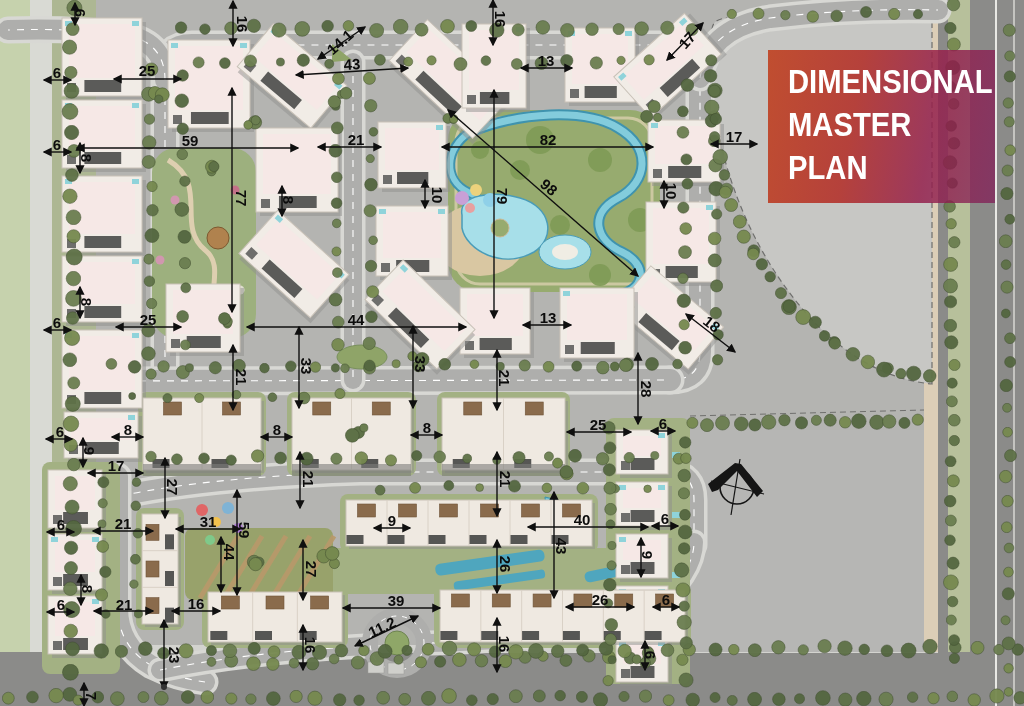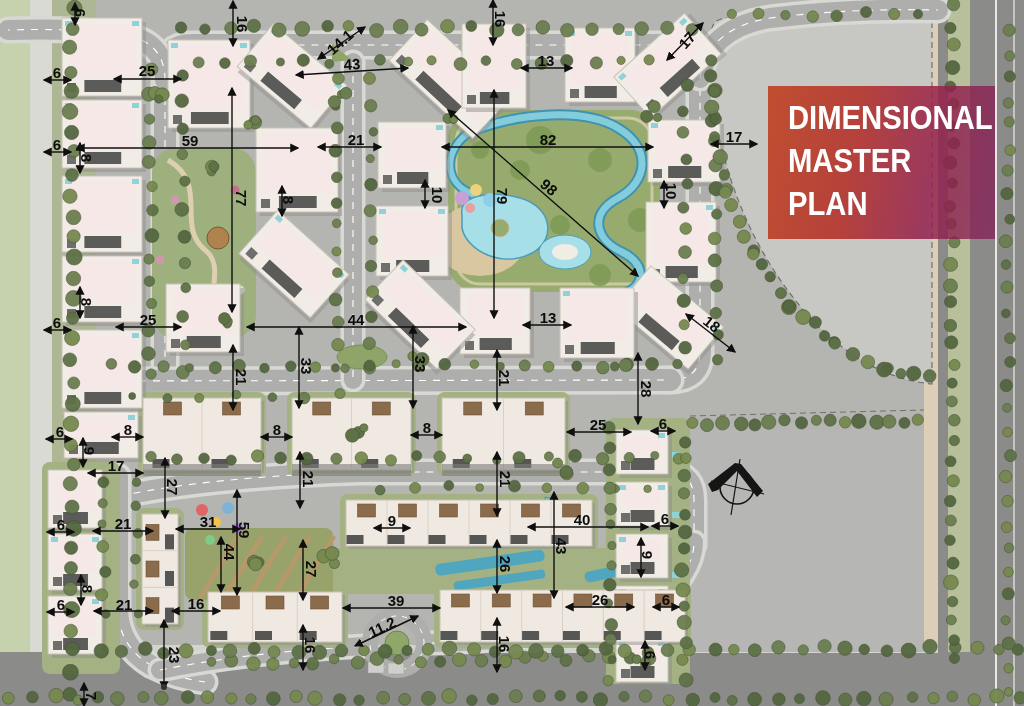--- a/index.html
+++ b/index.html
@@ -2,21 +2,21 @@
 <html><head>
 <meta charset="utf-8">
 <style>
   html,body{margin:0;padding:0;background:#9a9a98;}
   .stage{position:relative;width:1024px;height:706px;overflow:hidden;
          font-family:"Liberation Sans",sans-serif;background:#b4b4b1;}
   svg{position:absolute;left:0;top:0;}
   .title-block{position:absolute;left:768px;top:50px;width:227px;height:153px;
     box-sizing:border-box;padding:10px 0 0 20px;color:#fff;
     background:linear-gradient(100deg, rgba(192,74,43,.97) 0%, rgba(180,58,52,.95) 38%,
-               rgba(148,32,76,.85) 70%, rgba(126,18,82,.68) 100%);margin-top:36px;}
+               rgba(148,32,76,.85) 70%, rgba(126,18,82,.68) 100%);}
   .title-line{font-weight:bold;font-size:34px;line-height:43px;white-space:nowrap;
     transform:scaleX(.86);transform-origin:0 50%;}
 </style>
 </head>
 <body>
 
 <div class="stage">
   <svg id="plan" width="1024" height="706" viewBox="0 0 1024 706">
     <defs>
       <marker id="arr" viewBox="0 0 10 10" refX="8.5" refY="5" markerWidth="6.5" markerHeight="6.5" orient="auto-start-reverse">

